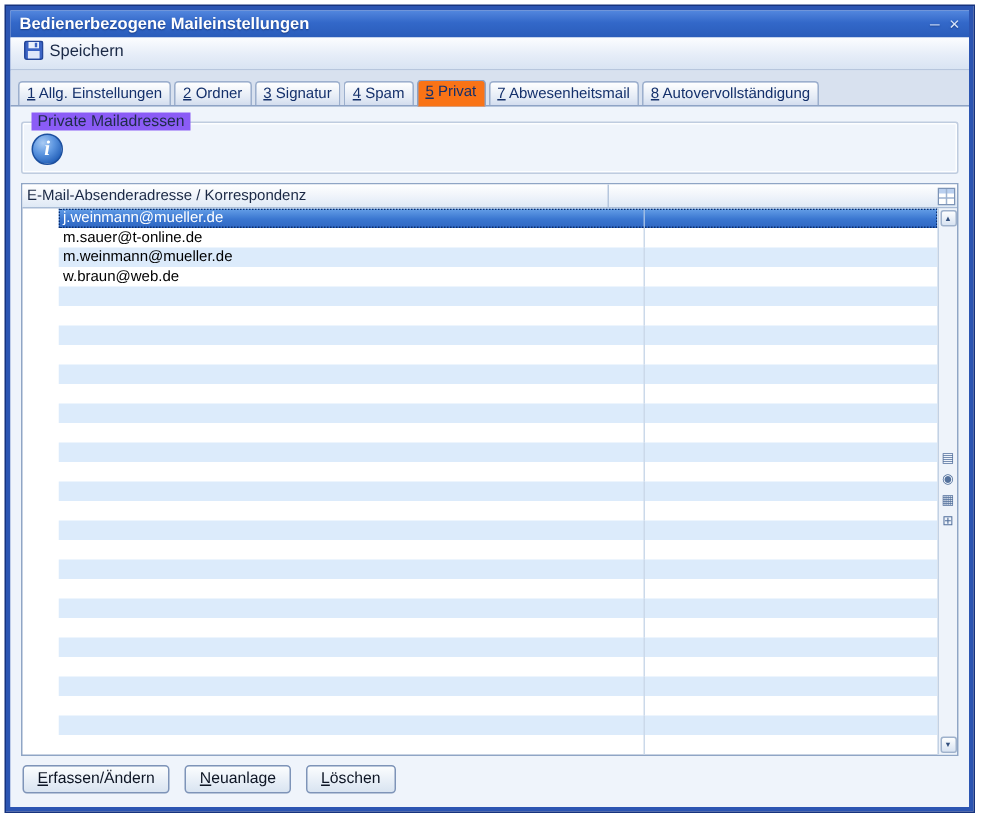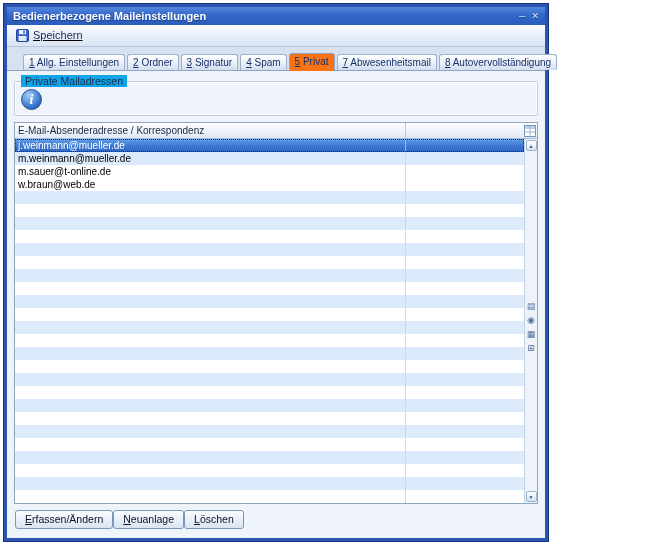--- a/index.html
+++ b/index.html
@@ -1,45 +1,44 @@
 <!DOCTYPE html>
 <html><head>
 <meta charset="utf-8">
 <style>
   html,body { margin:0; padding:0; background:#ffffff; font-family:"Liberation Sans","DejaVu Sans",sans-serif; }
   .stage { position:relative; width:656px; height:548px; overflow:hidden; }
 
   .window {
-    position:absolute; left:4px; top:4px; width:544px; height:537px;
+    position:absolute; left:4px; top:4px; width:645px; height:537px;
     border:3px solid #2c55b2; outline:1px solid #16337e;
     background:#eff4fb; display:flex; flex-direction:column; box-sizing:border-box;
   }
 
   
   .titlebar {
     height:18px; flex:0 0 18px; display:flex; align-items:center; padding:0 6px;
     background:linear-gradient(180deg,#5387de 0%,#3368c9 45%,#2a5cba 100%);
     color:#ffffff; font-size:11px; font-weight:bold; text-shadow:0 1px 1px rgba(10,30,80,.55);
   }
   .win-controls { margin-left:auto; display:flex; gap:6px; align-items:center; }
   .win-btn { color:#d9e6fb; font-size:9px; line-height:9px; cursor:default; font-weight:normal; }
 
   
   .toolbar {
-    height:21px; flex:0 0 21px; display:flex; align-items:center; padding:0 4px;
+    height:21px; flex:0 0 21px; display:flex; align-items:flex-start; padding:0 4px;
     background:linear-gradient(180deg,#fcfdff 0%,#e6edf8 55%,#d9e4f3 100%);
     border-bottom:1px solid #b7c6dd;
-    text-decoration:underline;
   }
   .tool-btn { display:flex; align-items:center; gap:4px; font-size:11px; color:#1a2946;
     padding:1px 7px 2px 4px; border:1px solid transparent; border-radius:2px; background:transparent; }
 
   
   .tabstrip {
-    flex:0 0 21px; display:flex; align-items:flex-end; gap:2px; padding:2px 4px 0 16px;
+    flex:0 0 21px; display:flex; align-items:flex-end; gap:2px; padding:2px 4px 0 5px;
     background:#d8e1ef; border-bottom:1px solid #8ea3c5; position:relative;
   }
   .tab {
     font-size:10px; color:#14306b; white-space:nowrap;
     background:linear-gradient(180deg,#ffffff 0%,#e3eaf5 70%,#d3ddee 100%);
     border:1px solid #9cafcd; border-bottom:none; border-radius:3px 3px 0 0;
     padding:2px 5px 2px; position:relative; top:0; cursor:default;
   }
   .tab .num { text-decoration:underline; }
   .tab.active {
@@ -49,21 +48,21 @@
   
   .content { flex:1 1 auto; min-height:0; display:flex; flex-direction:column; background:#eff4fb; }
 
   
   .groupbox {
     margin:10px 7px 4px 7px; border:1px solid #bfccdf; border-radius:2px;
     position:relative; padding:7px 8px 5px 6px;
     box-shadow:inset 0 0 0 1px #fdfeff;
   }
   .groupbox-label {
-    position:absolute; top:-7px; left:6px; background:#0ea5e9; padding:0 4px;
+    position:absolute; top:-7px; left:6px; background:#8b5cf6; padding:0 4px;
     font-size:10.5px; color:#1e2c49;
   }
   .info-row { display:flex; gap:9px; align-items:flex-start; }
   .info-icon {
     width:21px; height:21px; flex:0 0 21px; border-radius:50%;
     background:radial-gradient(circle at 35% 28%, #a9cbf4 0%, #5d96e0 40%, #2a66bd 75%, #1c4f9e 100%);
     border:1px solid #1c4f9e; box-sizing:border-box;
     color:#ffffff; font-family:"Liberation Serif","DejaVu Serif",serif; font-style:italic; font-weight:bold;
     font-size:14px; display:flex; align-items:center; justify-content:center;
   }
@@ -77,21 +76,21 @@
   .table-header {
     flex:0 0 15px; height:15px; display:flex; align-items:center;
     background:linear-gradient(180deg,#ffffff 0%,#eef3fa 55%,#dfe9f5 100%);
     border-bottom:1px solid #a9bcd6; font-size:10px; color:#1a2844;
   }
   .hc1 { width:391px; flex:0 0 391px; padding-left:3px; height:100%; display:flex; align-items:center;
     border-right:1px solid #b5c6dd; box-sizing:border-box; }
   .hc2 { flex:1 1 auto; height:100%; }
   .hicon { flex:0 0 14px; display:flex; align-items:center; justify-content:center; }
 
-  .table-body { flex:1 1 auto; min-height:0; display:flex; }
+  .table-body { flex:1 1 auto; min-height:0; display:flex;margin-left:24px; }
   .rows { flex:1 1 auto; min-width:0; overflow:hidden; }
   .row { height:13px; display:flex; align-items:center; font-size:10px; color:#000; }
   .row .c1 { width:391px; flex:0 0 391px; padding-left:3px; height:100%; display:flex; align-items:center;
     border-right:1px solid #cbd9ea; box-sizing:border-box; white-space:nowrap; overflow:hidden; }
   .row .c2 { flex:1 1 auto; height:100%; }
   .row.stripe { background:#dcebfb; }
   .row.selected {
     background:linear-gradient(180deg,#66a0e8 0%,#3a76d0 55%,#2f67c2 100%);
     color:#ffffff; outline:1px dotted #0a2f6e; outline-offset:-1px;
   }
@@ -107,21 +106,21 @@
     background:linear-gradient(180deg,#fdfefe,#d8e3f2); border:1px solid #9fb2cc; border-radius:2px;
     font-size:5px; color:#33507e; box-sizing:border-box; cursor:default;
   }
   .rail-spacer { flex:1.08 1 0; }
   .rail-spacer.s2 { flex:1 1 0; }
   .rail-icons { display:flex; flex-direction:column; gap:3px; align-items:center; }
   .rail-icon { width:11px; height:11px; display:flex; align-items:center; justify-content:center;
     font-size:9px; color:#54719c; cursor:default; }
 
   
-  .btnrow { flex:0 0 auto; display:flex; gap:0; padding:6px 0 9px 8px; }
+  .btnrow { flex:0 0 auto; display:flex; gap:10px; padding:6px 0 9px 8px; }
   .btn {
     font-family:"Liberation Sans","DejaVu Sans",sans-serif; font-size:10.5px; color:#0d1524;
     background:linear-gradient(180deg,#fbfdfe 0%,#e8eff7 55%,#d9e4f1 100%);
     border:1px solid #7e94b8; border-radius:3px; padding:2px 9px 3px; cursor:default;
   }
   .accel { text-decoration:underline; }
 </style>
 </head>
 <body>
 
@@ -183,26 +182,26 @@
               <line x1="1" y1="7" x2="11" y2="7" stroke="#9db2d0" stroke-width="1"></line>
             </svg>
           </div>
         </div>
         <div class="table-body">
           <div class="rows">
               <div class="row stripe selected">
                 <div class="c1">j.weinmann@mueller.de</div>
                 <div class="c2"></div>
               </div>
+              <div class="row">
+                <div class="c1">m.sauer@t-online.de</div>
+                <div class="c2"></div>
+              </div>
               <div class="row stripe">
                 <div class="c1">m.weinmann@mueller.de</div>
-                <div class="c2"></div>
-              </div>
-              <div class="row">
-                <div class="c1">m.sauer@t-online.de</div>
                 <div class="c2"></div>
               </div>
               <div class="row">
                 <div class="c1">w.braun@web.de</div>
                 <div class="c2"></div>
               </div>
               <div class="row stripe">
                 <div class="c1"></div>
                 <div class="c2"></div>
               </div>

